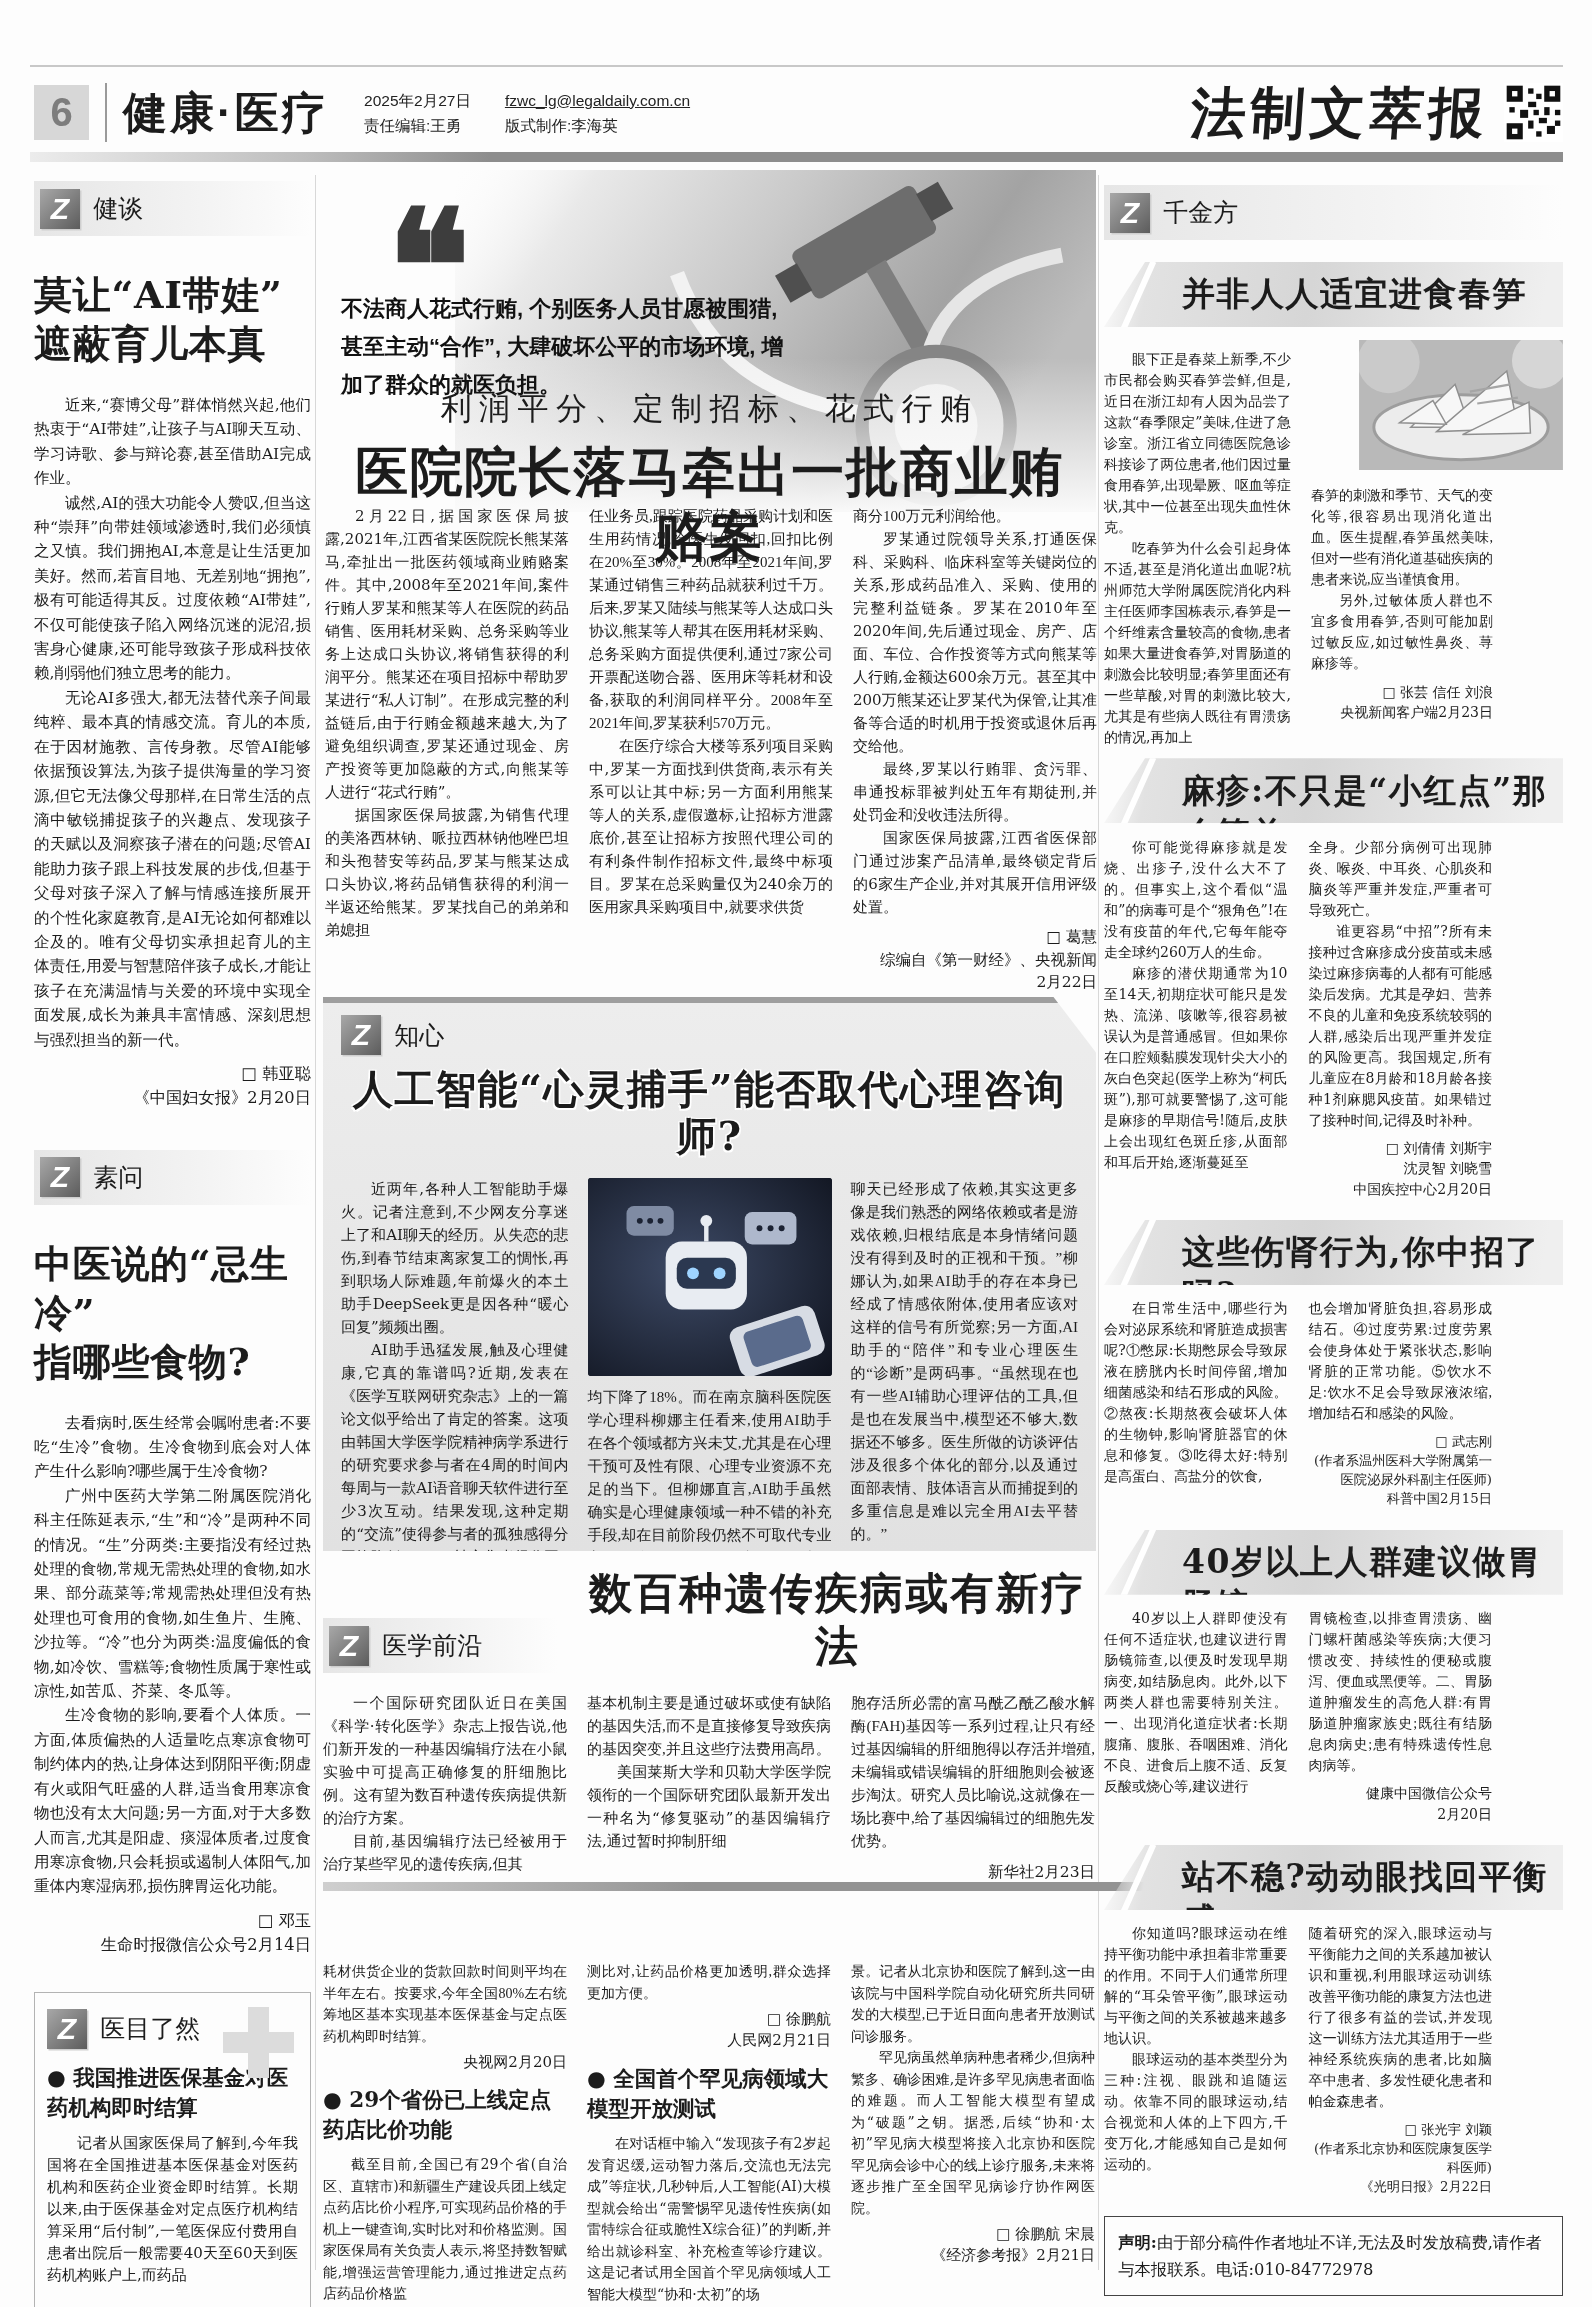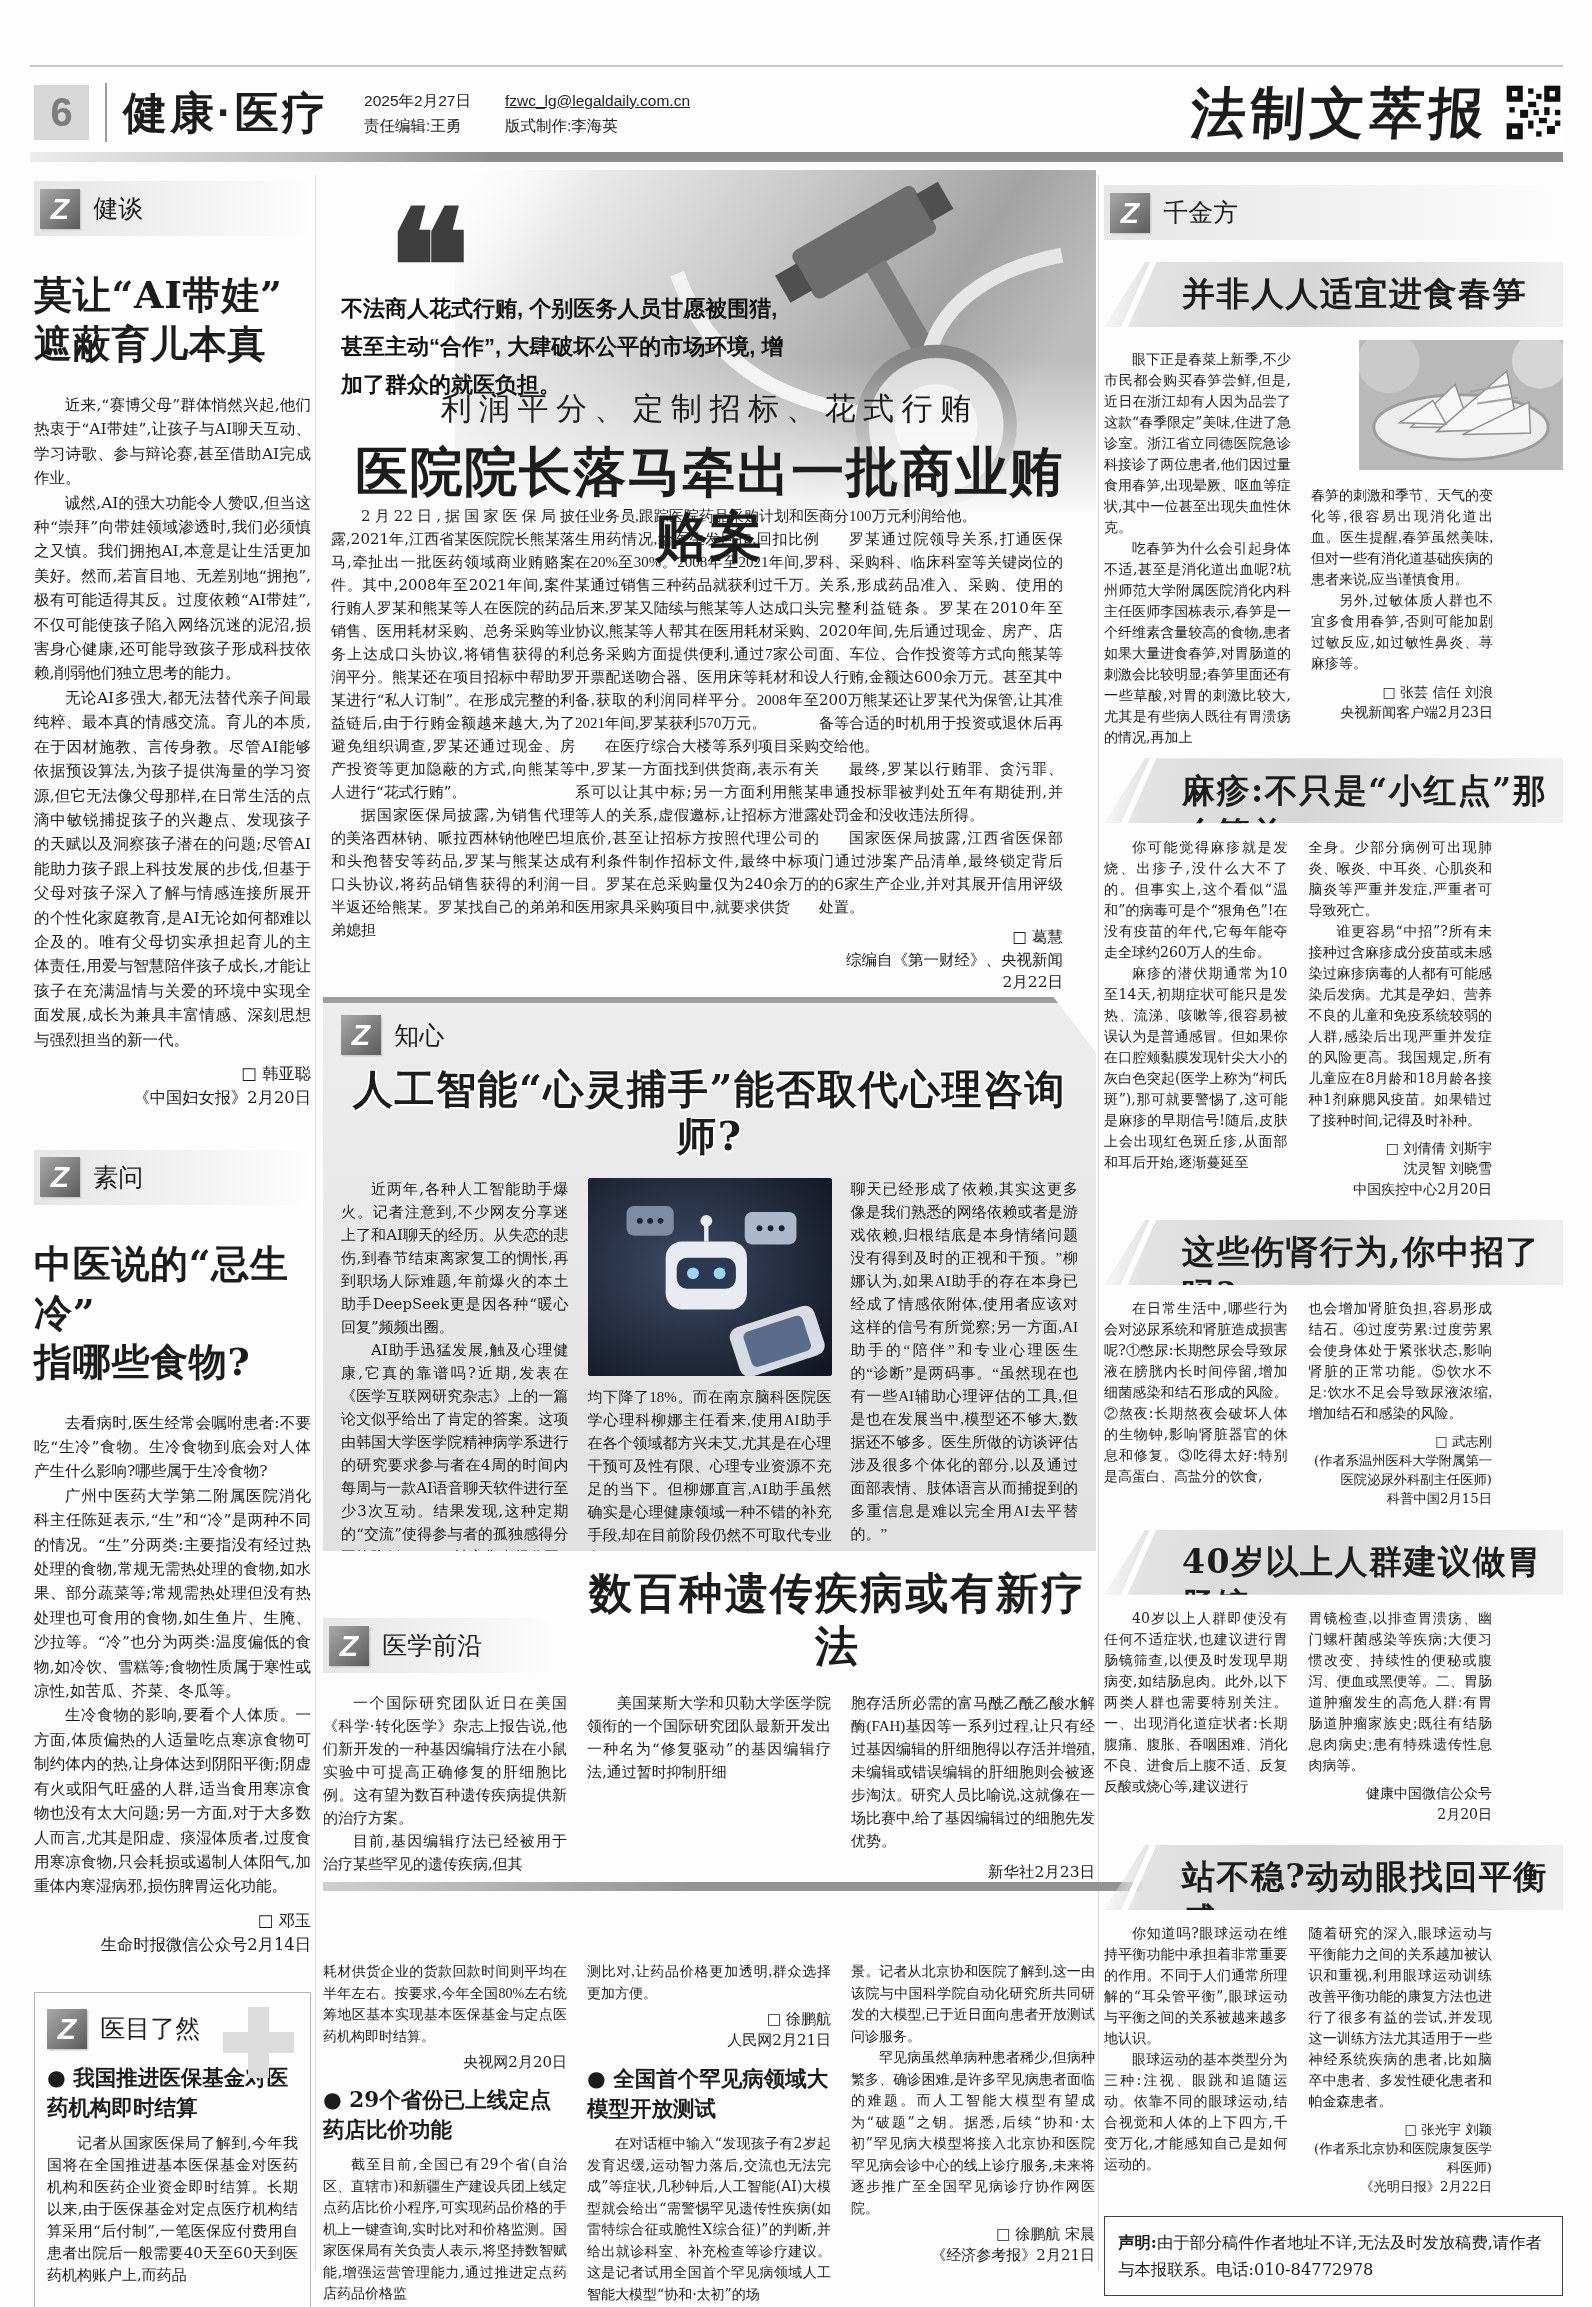--- a/index.html
+++ b/index.html
@@ -48,21 +48,21 @@
   .dot-head{font:900 21.5px/30px "DejaVu Serif",serif;margin:12px 0 9px;}
   .mbox .body{font-size:15px;line-height:22px;}
   
   .feature{position:relative;height:827px;}
   .f-photo{position:absolute;left:132px;top:0;width:641px;height:342px;}
   .f-photo svg{display:block;}
   .f-qmark{position:absolute;left:64px;top:19px;font:900 155px/155px "DejaVu Serif",serif;color:#3d3d3d;}
   .f-quote{position:absolute;left:18px;top:120px;width:451px;font:700 22px/38px "Liberation Sans",sans-serif;color:#111;}
   .f-kicker{position:absolute;left:0;right:0;top:219px;text-align:center;font:500 31px/38px "DejaVu Serif",serif;letter-spacing:7.4px;}
   .f-title{position:absolute;left:0;right:0;top:261px;margin:8px;text-align:center;font:900 53px/65px "DejaVu Serif",serif;letter-spacing:1.5px;}
-  .f-body{position:absolute;left:8px;top:335px;width:773px;display:flex;height:493px;overflow:hidden;}
+  .f-body{position:absolute;left:2px;top:335px;width:773px;display:flex;gap:20px;height:493px;overflow:hidden;}
   .fcol{width:244px;font-size:15px;line-height:23px;}
   .fcol .by{font-size:15.5px;}
   
   .zx{position:relative;margin-top:0;background:linear-gradient(180deg,#ededed,#e1e1e1);
       clip-path:polygon(0 0,94.5% 0,100% 10%,100% 100%,0 100%);
       border-top:6px solid #9e9e9e;padding:10.4px 18px 19px;box-sizing:border-box;height:554px;overflow:hidden;}
   .zx .logo-row{background:none;padding:0;height:44px;}
   .zx-title{margin:7.4px 0 19px;text-align:center;font:900 40px/47px "DejaVu Serif",serif;letter-spacing:1.5px;
             text-shadow:1.5px 1.5px 0 #fff,-1.5px 1.5px 0 #fff,1.5px -1.5px 0 #fff,-1.5px -1.5px 0 #fff;}
   .zx-cols{display:flex;gap:19px;}
@@ -324,20 +324,21 @@
           <span>医学前沿</span>
         </div>
         <h2 class="qy-title">数百种遗传疾病或有新疗法</h2>
       </div>
       <div class="qy-cols">
         <div class="fcol">
             <p>一个国际研究团队近日在美国《科学·转化医学》杂志上报告说,他们新开发的一种基因编辑疗法在小鼠实验中可提高正确修复的肝细胞比例。这有望为数百种遗传疾病提供新的治疗方案。</p>
             <p>目前,基因编辑疗法已经被用于治疗某些罕见的遗传疾病,但其</p>
           </div>
         <div class="fcol">
+            <p class="cont">基本机制主要是通过破坏或使有缺陷的基因失活,而不是直接修复导致疾病的基因突变,并且这些疗法费用高昂。</p>
             <p>美国莱斯大学和贝勒大学医学院领衔的一个国际研究团队最新开发出一种名为“修复驱动”的基因编辑疗法,通过暂时抑制肝细</p>
           </div>
         <div class="fcol">
           <div>
               <p class="cont">胞存活所必需的富马酰乙酰乙酸水解酶(FAH)基因等一系列过程,让只有经过基因编辑的肝细胞得以存活并增殖,未编辑或错误编辑的肝细胞则会被逐步淘汰。研究人员比喻说,这就像在一场比赛中,给了基因编辑过的细胞先发优势。</p>
             </div>
           <div class="by">
               <p>新华社2月23日</p>
             </div>
         </div>

